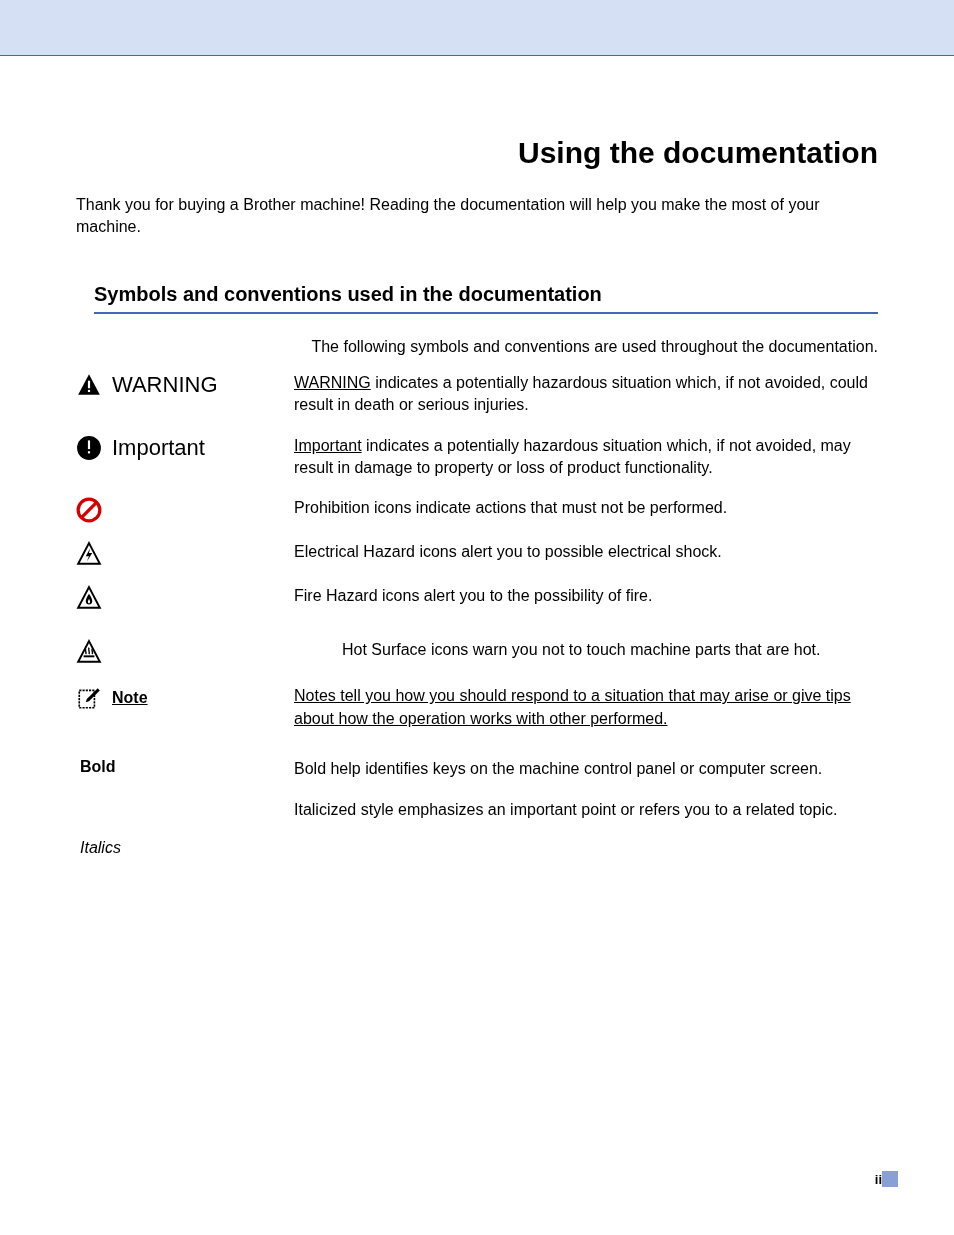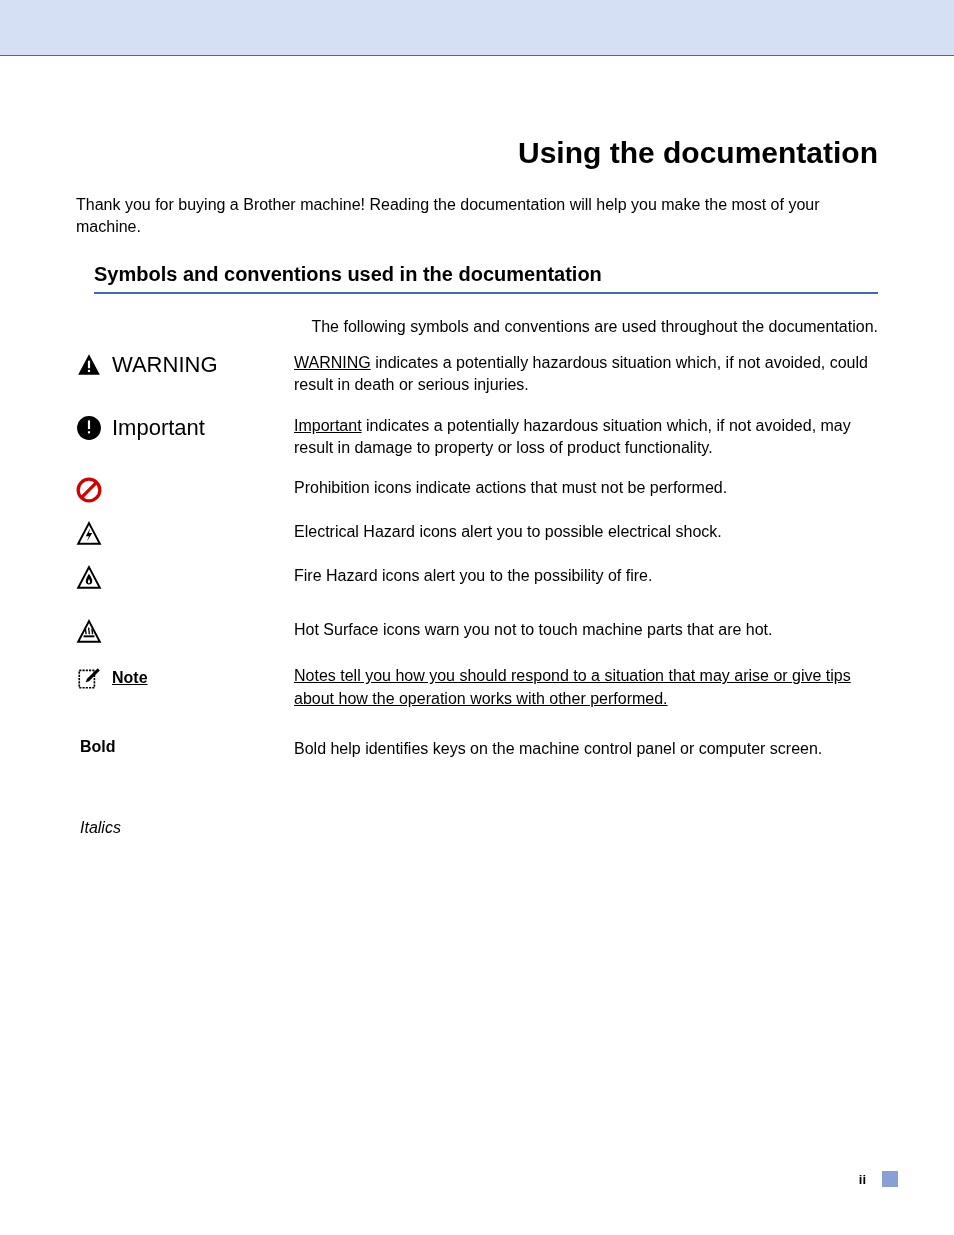--- a/index.html
+++ b/index.html
@@ -21,21 +21,21 @@
     }
     h1 {
       font-size: 30px;
       font-weight: bold;
       margin-bottom: 24px;
       text-align: right;
     }
     .intro {
       font-size: 16px;
       line-height: 1.4;
-      margin-bottom: 24px;
+      margin-bottom: 44px;
     }
     h2 {
       font-size: 20px;
       font-weight: bold;
       padding-bottom: 6px;
       border-bottom: 2px solid #4169b8;
       margin-bottom: 24px;
       margin-left: 18px;
     }
     .lead {
@@ -65,21 +65,21 @@
     .u { text-decoration: underline; }
     .bold { font-weight: bold; }
     .italic { font-style: italic; margin-top: 40px; }
     .icon { width: 26px; height: 26px; display: inline-block; flex-shrink: 0; }
     .footer {
       position: absolute;
       bottom: 48px;
       right: 56px;
       display: flex;
       align-items: center;
-      gap: 16px;
+      gap: 0;
     }
     .pageno { font-size: 13px; font-weight: bold; }
     .page-tab { width: 16px; height: 16px; background: #89a0d6; }
     .left-pad { padding-left: 4px; }
   </style>
 </head>
 <body>
 
 <div class="top-band"></div>
 
@@ -154,21 +154,21 @@
       <span class="icon">
         <svg viewBox="0 0 24 24">
             <path d="M12 2 L22 21 L2 21 Z" fill="none" stroke="#000" stroke-width="1.8"></path>
             <path d="M12 8 C10 11 9 13 9 15 C9 17 10.5 18 12 18 C13.5 18 15 17 15 15 C15 13 14 11 12 8 Z M12 13 C12.6 14 13 15 13 15.5 C13 16.3 12.5 17 12 17 C11.5 17 11 16.3 11 15.5 C11 15 11.4 14 12 13 Z" fill="#000"></path>
           </svg>
       </span>
     </div>
     <div class="right-col">Fire Hazard icons alert you to the possibility of fire.</div>
   </div>
 
-  <div class="row" style="margin-top:28px;">
+  <div class="row" style="margin-top:28px;gap:48px;">
     <div class="left-col">
       <span class="icon">
         <svg viewBox="0 0 24 24">
             <path d="M12 2 L22 21 L2 21 Z" fill="none" stroke="#000" stroke-width="1.8"></path>
             <path d="M9 9 C8 11 10 12 9 14 M12 8 C11 10 13 12 12 14 M15 9 C14 11 16 12 15 14" fill="none" stroke="#000" stroke-width="1.3"></path>
             <line x1="7" y1="16" x2="17" y2="16" stroke="#000" stroke-width="1.8"></line>
           </svg>
       </span>
     </div>
     <div class="right-col">Hot Surface icons warn you not to touch machine parts that are hot.</div>
@@ -191,20 +191,21 @@
     <div class="left-col small left-pad">
       <span class="bold">Bold</span>
     </div>
     <div class="right-col">Bold help identifies keys on the machine control panel or computer screen.</div>
   </div>
 
   <div class="row" style="margin-top:0;">
     <div class="left-col small left-pad">
       <span class="italic">Italics</span>
     </div>
+    <div class="right-col">Italicized style emphasizes an important point or refers you to a related topic.</div>
   </div>
 
 </div>
 
 <div class="footer">
   <span class="pageno">ii</span>
   <span class="page-tab"></span>
 </div>
 
 </body></html>

